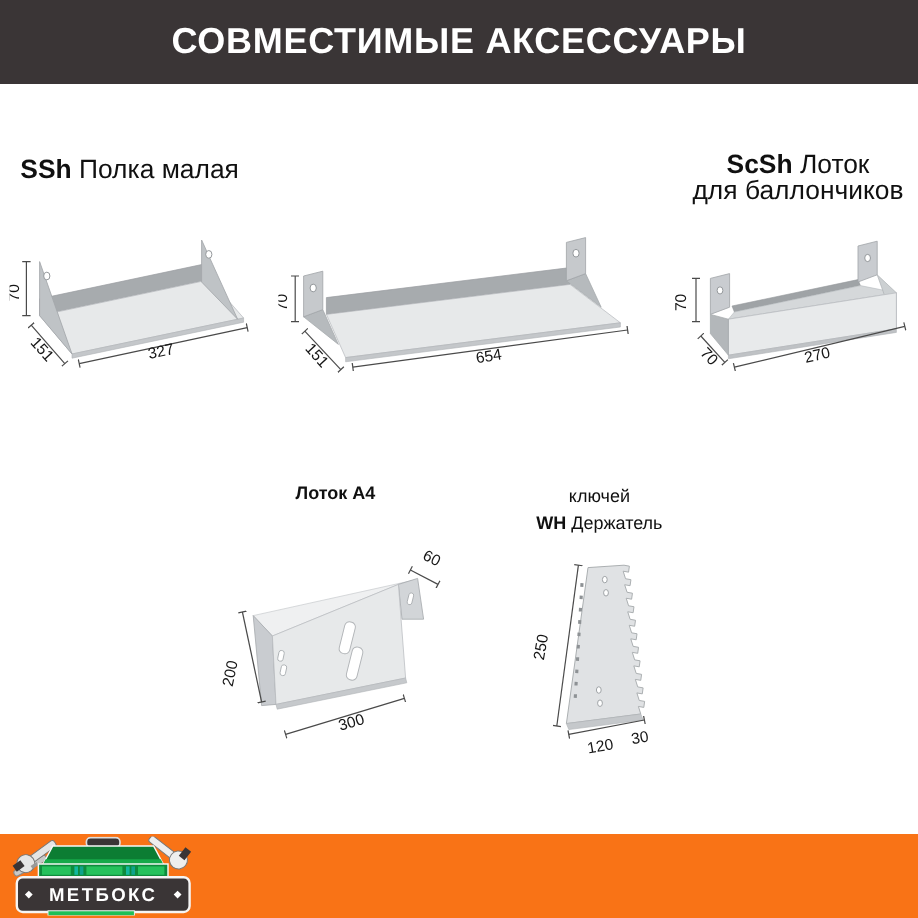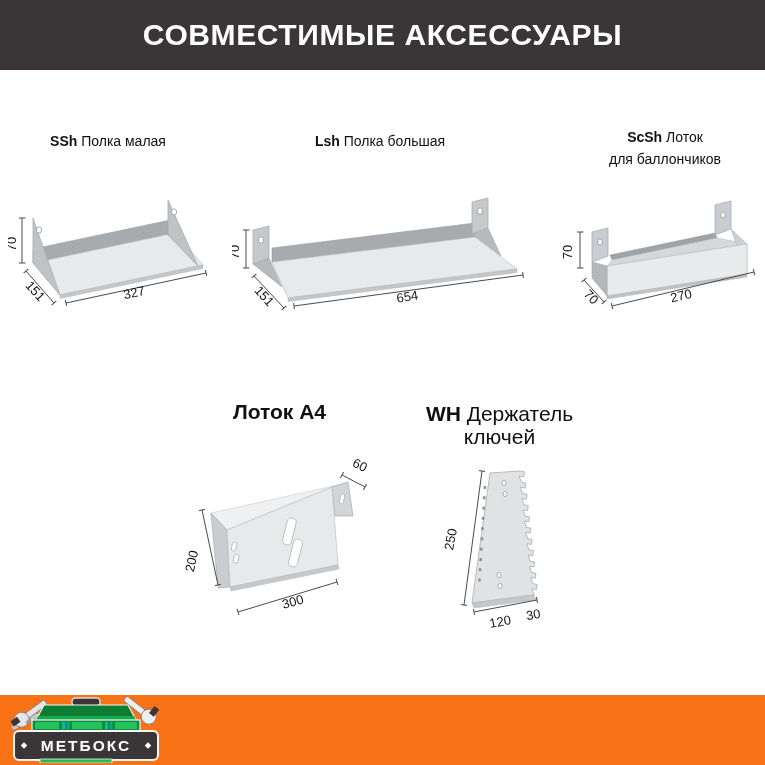--- a/index.html
+++ b/index.html
@@ -1,22 +1,22 @@
 <!DOCTYPE html>
 <html><head>
 <meta charset="utf-8">
 <style>
   html,body{margin:0;padding:0;background:#fff;}
   .page{position:relative;width:765px;height:765px;background:#fff;overflow:hidden;
         font-family:"Liberation Sans",sans-serif;padding-left:28px;}
   .banner{position:absolute;left:0;top:0;width:765px;height:70px;background:#3a3536;
           display:flex;align-items:center;justify-content:center;}
   .banner h1{margin:0;color:#ffffff;font-size:30px;font-weight:bold;letter-spacing:.6px;}
-  .plabel{position:absolute;text-align:center;color:#101010;font-size:14px;line-height:22px;}
-  .plabel.big{font-size:21px;line-height:23px;}
+  .plabel{position:absolute;text-align:center;color:#101010;font-size:22px;line-height:22px;}
+  .plabel.big{font-size:15px;line-height:23px;}
   .plabel b{font-weight:bold;}
   .drawing{position:absolute;}
   .dim{font-family:"Liberation Sans",sans-serif;font-size:13px;fill:#161616;}
   .dimline{stroke:#4a4a4a;stroke-width:1;fill:none;}
   .footer{position:absolute;left:0;top:695px;width:765px;height:70px;background:#f97316;}
   .logo{position:absolute;left:8px;top:2px;}
   .brandtext{font-family:"Liberation Sans",sans-serif;font-size:15.5px;font-weight:bold;
              letter-spacing:2px;fill:#ffffff;}
 </style>
 </head>
@@ -25,41 +25,37 @@
 <div class="page">
 
   <div class="banner">
     <h1>СОВМЕСТИМЫЕ АКСЕССУАРЫ</h1>
   </div>
 
   <div class="plabel" style="left:8px;top:130px;width:200px;">
     <b>SSh</b>
     <span>Полка малая</span>
   </div>
-  <div class="plabel" style="left:270px;top:130px;width:220px;">
-    <b>Lsh</b>
-    <span>Полка большая</span>
-  </div>
   <div class="plabel" style="left:555px;top:126px;width:220px;">
     <div>
       <b>ScSh</b>
       <span>Лоток</span>
     </div>
     <div>для баллончиков</div>
   </div>
 
   <div class="plabel big" style="left:187px;top:400px;width:185px;">
     <b>Лоток А4</b>
   </div>
   <div class="plabel big" style="left:407px;top:402px;width:185px;">
+    <div>ключей</div>
     <div>
       <b>WH</b>
       <span>Держатель</span>
     </div>
-    <div>ключей</div>
   </div>
 
   <svg class="drawing" style="left:8px;top:192px;" width="212" height="124" viewBox="0 0 212 124">
     <defs>
       <marker id="tk" orient="auto" markerWidth="7" markerHeight="7" refX="3.5" refY="3.5">
         <path d="M3.5,0 L3.5,7" stroke="#4a4a4a" stroke-width="1"></path>
       </marker>
     </defs>
     <polygon points="25,57 167,27 167,41 25,71" fill="#a7abae" stroke="#9a9ea1" stroke-width=".6"></polygon>
     <polygon points="25,71 167,41 195,73 52,103" fill="#e7e9ea" stroke="#b6babd" stroke-width=".6"></polygon>

